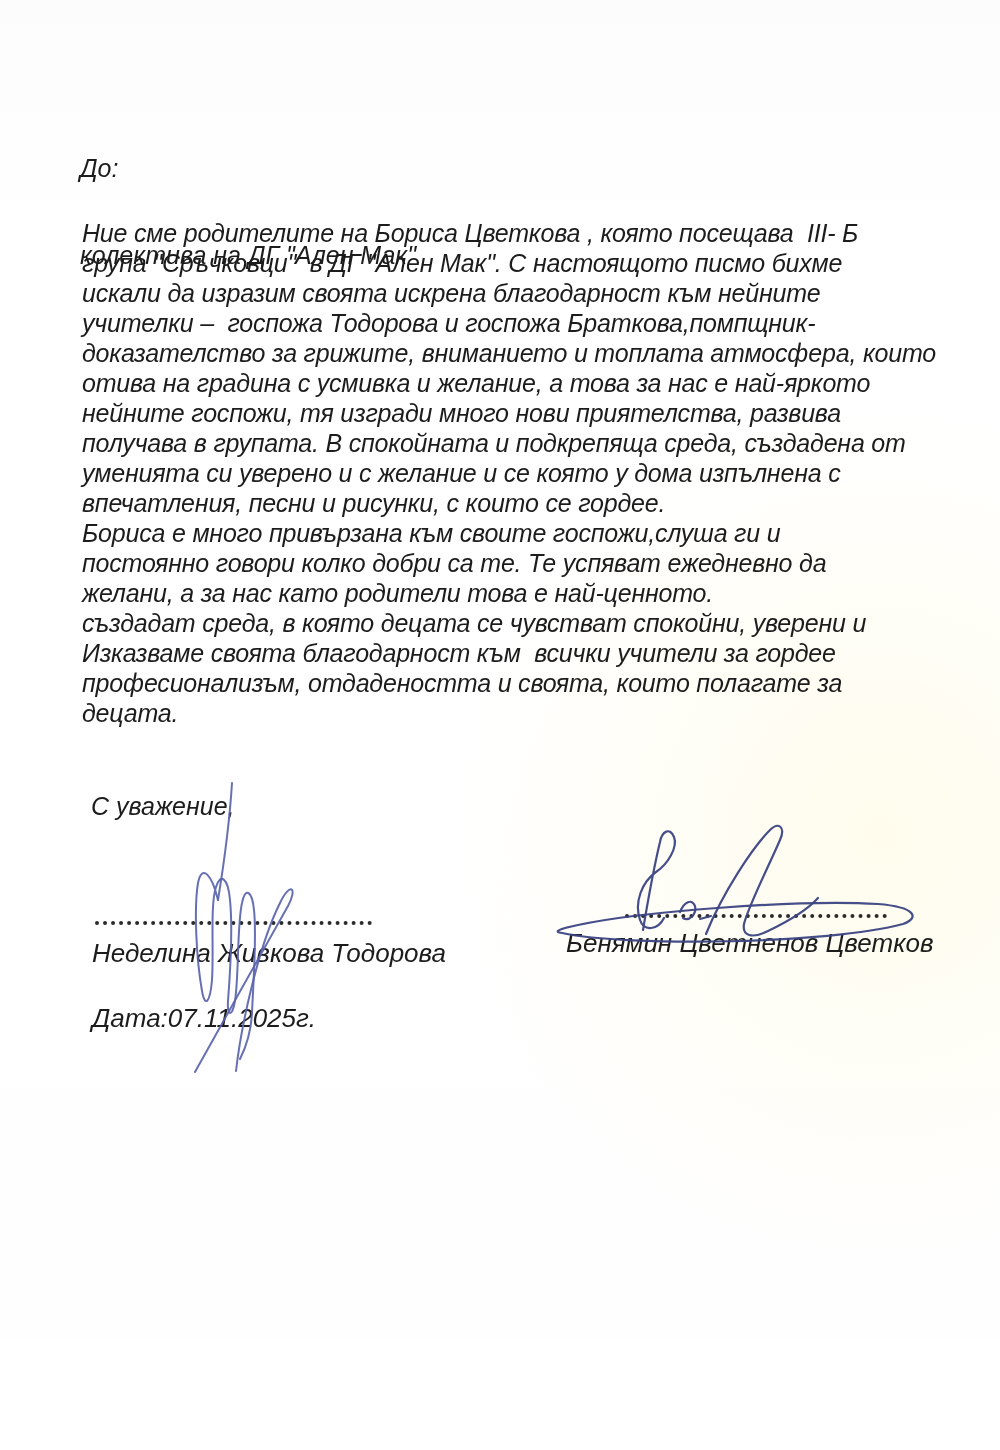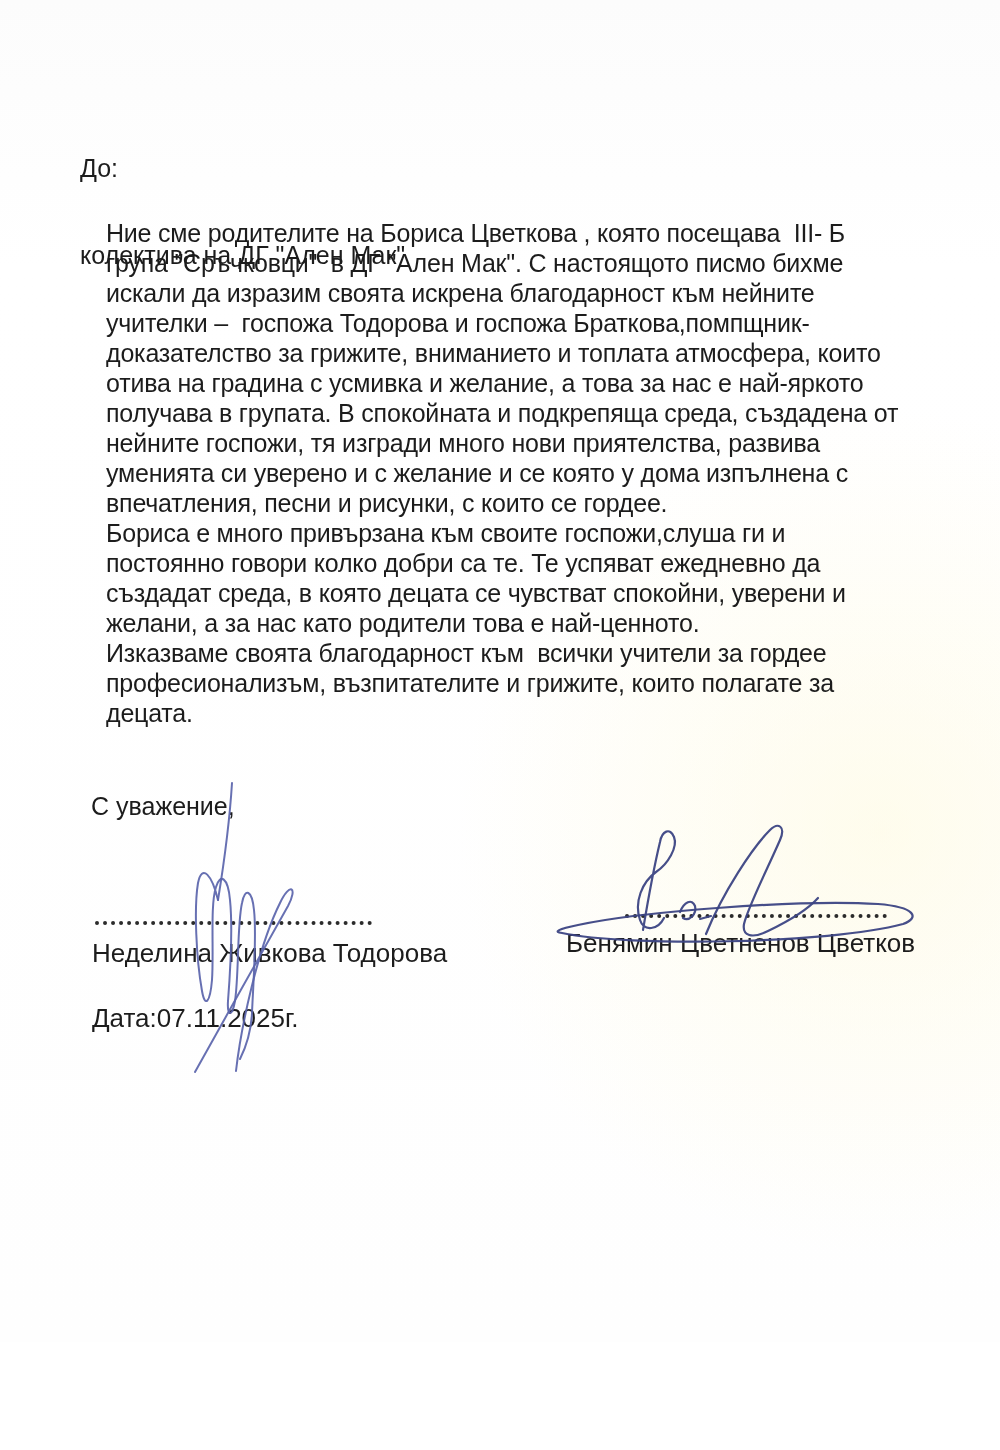--- a/index.html
+++ b/index.html
@@ -9,28 +9,29 @@
     background: #ffffff;
   }
   .page {
     position: relative;
     width: 1000px; height: 1342px;
     overflow: hidden;
     color: #1c1c1c;
     background:
       radial-gradient(ellipse 60% 45% at 88% 62%, rgba(255,250,222,0.55) 0%, rgba(255,250,222,0) 70%),
       linear-gradient(180deg, #fcfcfc 0%, #ffffff 20%, #fefefe 100%);
+    font-style: italic;
   }
   .address {
     position: absolute; left: 80px; top: 96px;
     font-size: 25px; line-height: 29px; white-space: pre;
   }
   .body-text {
     position: absolute; left: 82px; top: 218px;
-    font-size: 25px; line-height: 30px; letter-spacing: -0.2px; margin-left: 24px;
+    font-size: 25px; line-height: 30px; letter-spacing: -0.2px;
   }
   .body-text .line { white-space: pre; height: 30px; }
   .closing {
     position: absolute; left: 91px; top: 792px;
     font-size: 25px;
   }
   .dots {
     position: absolute; height: 14px;
     border-bottom: 4px dotted #2b2b2b;
   }
@@ -55,30 +56,30 @@
     <div class="line">колектива на ДГ "Ален Мак"</div>
   </div>
 
   <div class="body-text">
     <div class="line">Ние сме родителите на Бориса Цветкова , която посещава  III- Б</div>
     <div class="line">група "Сръчковци"  в ДГ "Ален Мак". С настоящото писмо бихме</div>
     <div class="line">искали да изразим своята искрена благодарност към нейните</div>
     <div class="line">учителки –  госпожа Тодорова и госпожа Браткова,помпщник-</div>
     <div class="line">доказателство за грижите, вниманието и топлата атмосфера, които</div>
     <div class="line">отива на градина с усмивка и желание, а това за нас е най-яркото</div>
+    <div class="line">нейните госпожи, тя изгради много нови приятелства, развива</div>
     <div class="line">получава в групата. В спокойната и подкрепяща среда, създадена от</div>
-    <div class="line">нейните госпожи, тя изгради много нови приятелства, развива</div>
     <div class="line">уменията си уверено и с желание и се която у дома изпълнена с</div>
     <div class="line">впечатления, песни и рисунки, с които се гордее.</div>
     <div class="line">Бориса е много привързана към своите госпожи,слуша ги и</div>
     <div class="line">постоянно говори колко добри са те. Те успяват ежедневно да</div>
+    <div class="line">желани, а за нас като родители това е най-ценното.</div>
     <div class="line">създадат среда, в която децата се чувстват спокойни, уверени и</div>
-    <div class="line">желани, а за нас като родители това е най-ценното.</div>
     <div class="line">Изказваме своята благодарност към  всички учители за гордее</div>
-    <div class="line">професионализъм, възпитателите и грижите, които полагате за</div>
+    <div class="line">професионализъм, отдадеността и своята, които полагате за</div>
     <div class="line">децата.</div>
   </div>
 
   <div class="closing">С уважение,</div>
 
   <div class="dots dots-left"></div>
   <div class="sig-name name-left">Неделина Живкова Тодорова</div>
   <div class="date-left">Дата:07.11.2025г.</div>
 
   <div class="dots dots-right"></div>

